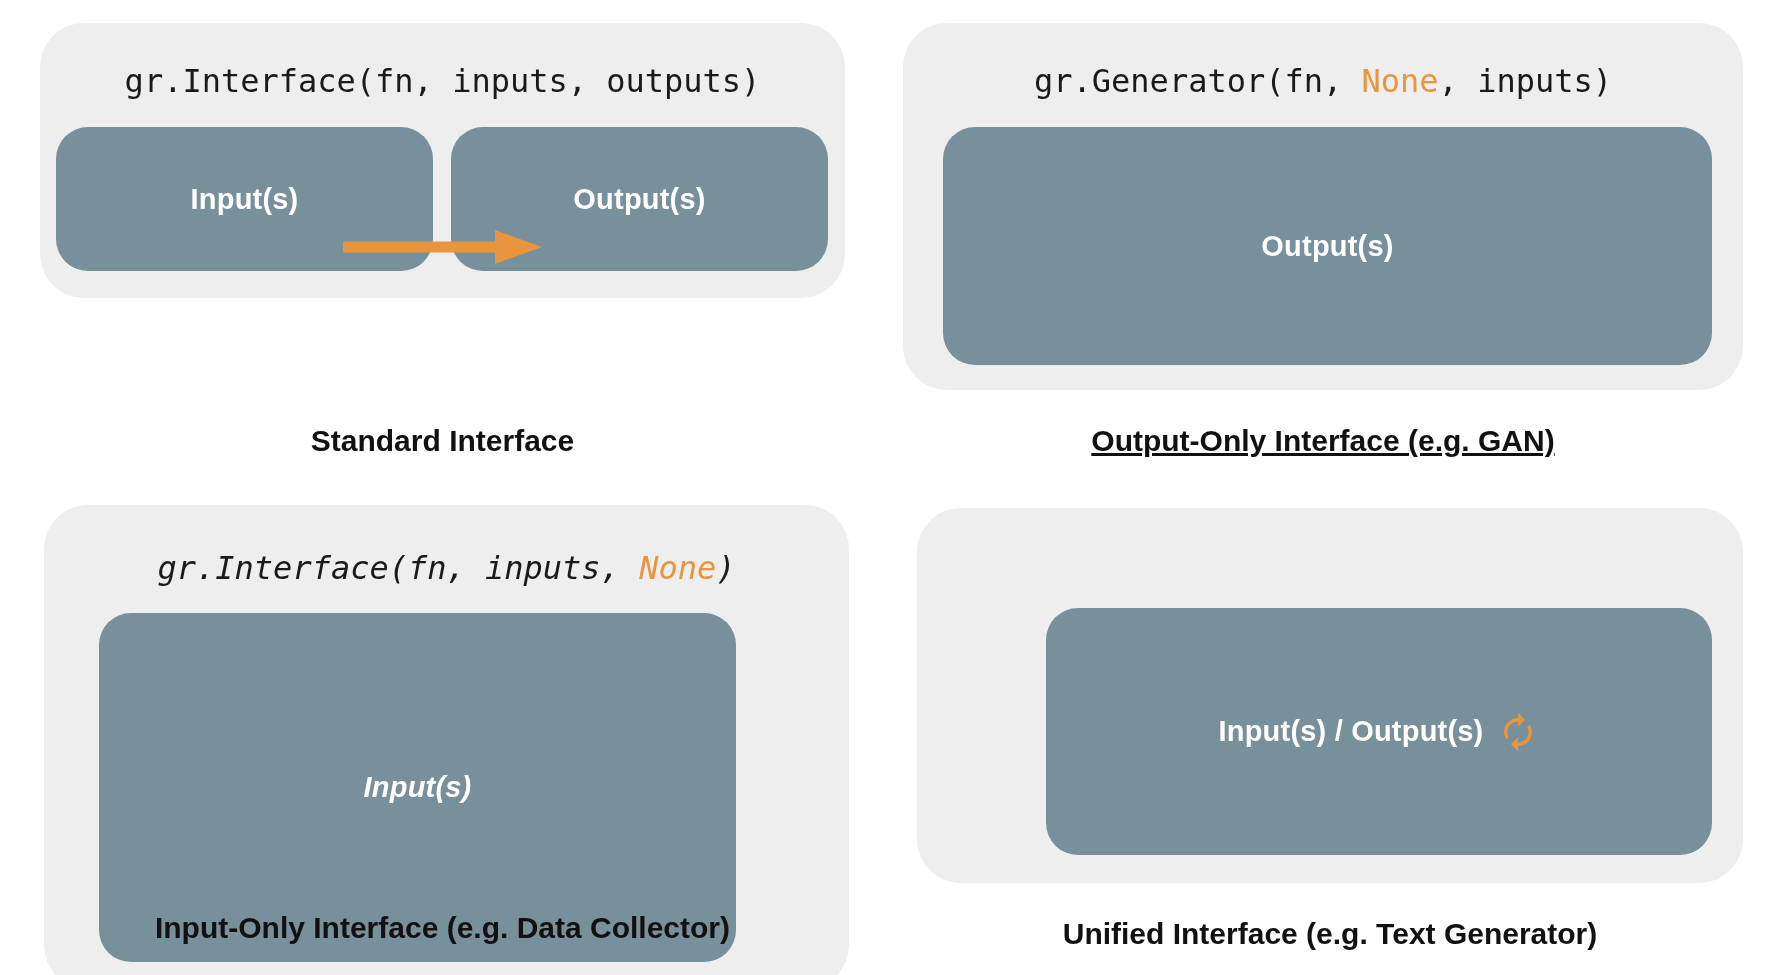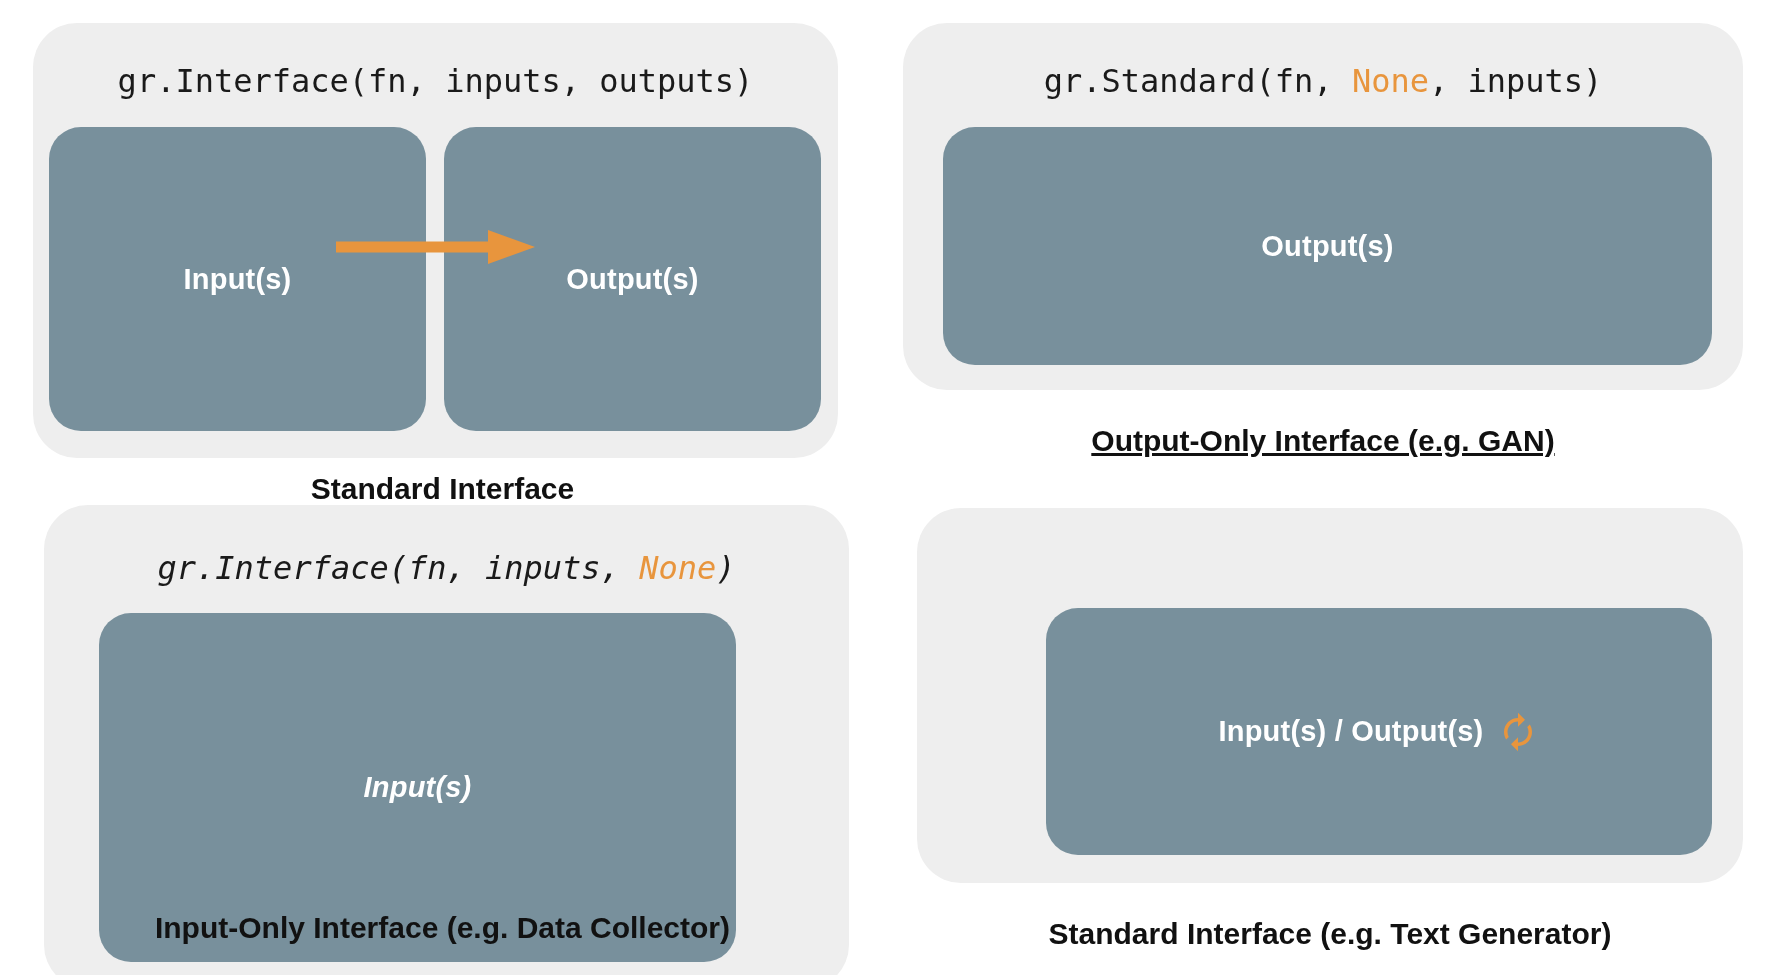--- a/index.html
+++ b/index.html
@@ -16,21 +16,21 @@
     position:relative;
     width:1765px;height:975px;
     overflow:hidden;
     font-family:"Liberation Sans", sans-serif;
   }
   .panel{
     position:absolute;
     background:var(--panel-bg);
     border-radius:44px;
   }
-  .panel-tl{left:33px;top:23px;width:805px;height:435px;}
+  .panel-tl{left:40px;top:23px;width:805px;height:275px;}
   .panel-tr{left:903px;top:23px;width:840px;height:367px;}
   .panel-bl{left:44px;top:505px;width:805px;height:484px;font-style:italic;}
   .panel-br{left:917px;top:508px;width:826px;height:375px;}
   .code{
     position:absolute;left:0;right:0;
     text-align:center;
     font-family:"DejaVu Sans Mono", monospace;
     font-size:32px;line-height:38px;
     color:var(--code-color);
   }
@@ -68,21 +68,21 @@
     width:42px;height:42px;
     display:block;
   }
   .caption{
     position:absolute;
     text-align:center;
     font-weight:700;
     font-size:30px;
     color:var(--caption-color);
   }
-  .cap-tl{left:40px;width:805px;top:424px;margin-top:48px;}
+  .cap-tl{left:40px;width:805px;top:424px;}
   .cap-tr{left:903px;width:840px;top:424px;text-decoration:underline;}
   .cap-bl{left:40px;width:805px;top:911px;text-align:center;}
   .cap-br{left:917px;width:826px;top:917px;}
 </style>
 </head>
 <body>
 
 <section class="panel panel-tl">
   <div class="code"><span>gr.Interface(fn, inputs, outputs)</span><span class="hl"></span><span></span></div>
   <div class="boxes">
@@ -94,21 +94,21 @@
     </div>
   </div>
   <svg class="arrow" viewBox="0 0 200 40" xmlns="http://www.w3.org/2000/svg" aria-hidden="true">
     <rect x="0" y="14.5" width="158" height="11" fill="var(--accent)"></rect>
     <polygon points="152,3 199,20 152,37" fill="var(--accent)"></polygon>
   </svg>
 </section>
 <div class="caption cap-tl">Standard Interface</div>
 
 <section class="panel panel-tr">
-  <div class="code"><span>gr.Standard(fn, </span><span class="hl">None</span><span>, inputs)</span></div>
+  <div class="code"><span>gr.Generator(fn, </span><span class="hl">None</span><span>, inputs)</span></div>
   <div class="boxes">
     <div class="box">
       <span class="box-label">Output(s)</span>
     </div>
   </div>
 </section>
 <div class="caption cap-tr">Output-Only Interface (e.g. GAN)</div>
 
 <section class="panel panel-bl">
   <div class="code"><span>gr.Interface(fn, inputs, </span><span class="hl">None</span><span>)</span></div>
@@ -123,13 +123,13 @@
 <section class="panel panel-br">
   <div class="boxes">
     <div class="box">
       <span class="box-label">Input(s) / Output(s)</span>
       <svg class="refresh-icon" viewBox="0 0 24 24" xmlns="http://www.w3.org/2000/svg" aria-hidden="true">
         <path fill="var(--accent)" d="M12 6v3l4-4-4-4v3c-4.42 0-8 3.58-8 8 0 1.57.46 3.03 1.24 4.26L6.7 14.8c-.45-.83-.7-1.79-.7-2.8 0-3.31 2.69-6 6-6zm6.76 1.74L17.3 9.2c.44.84.7 1.79.7 2.8 0 3.31-2.69 6-6 6v-3l-4 4 4 4v-3c4.42 0 8-3.58 8-8 0-1.57-.46-3.03-1.24-4.26z"></path>
       </svg>
     </div>
   </div>
 </section>
-<div class="caption cap-br">Standard Interface (e.g. Text Generator)</div>
+<div class="caption cap-br">Unified Interface (e.g. Text Generator)</div>
 
 </body></html>

